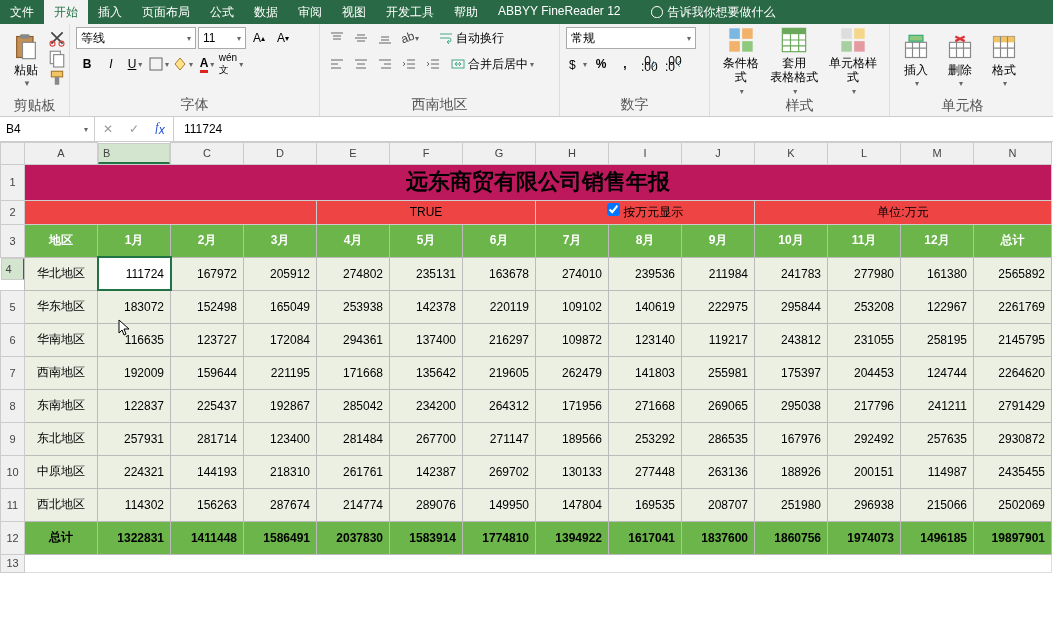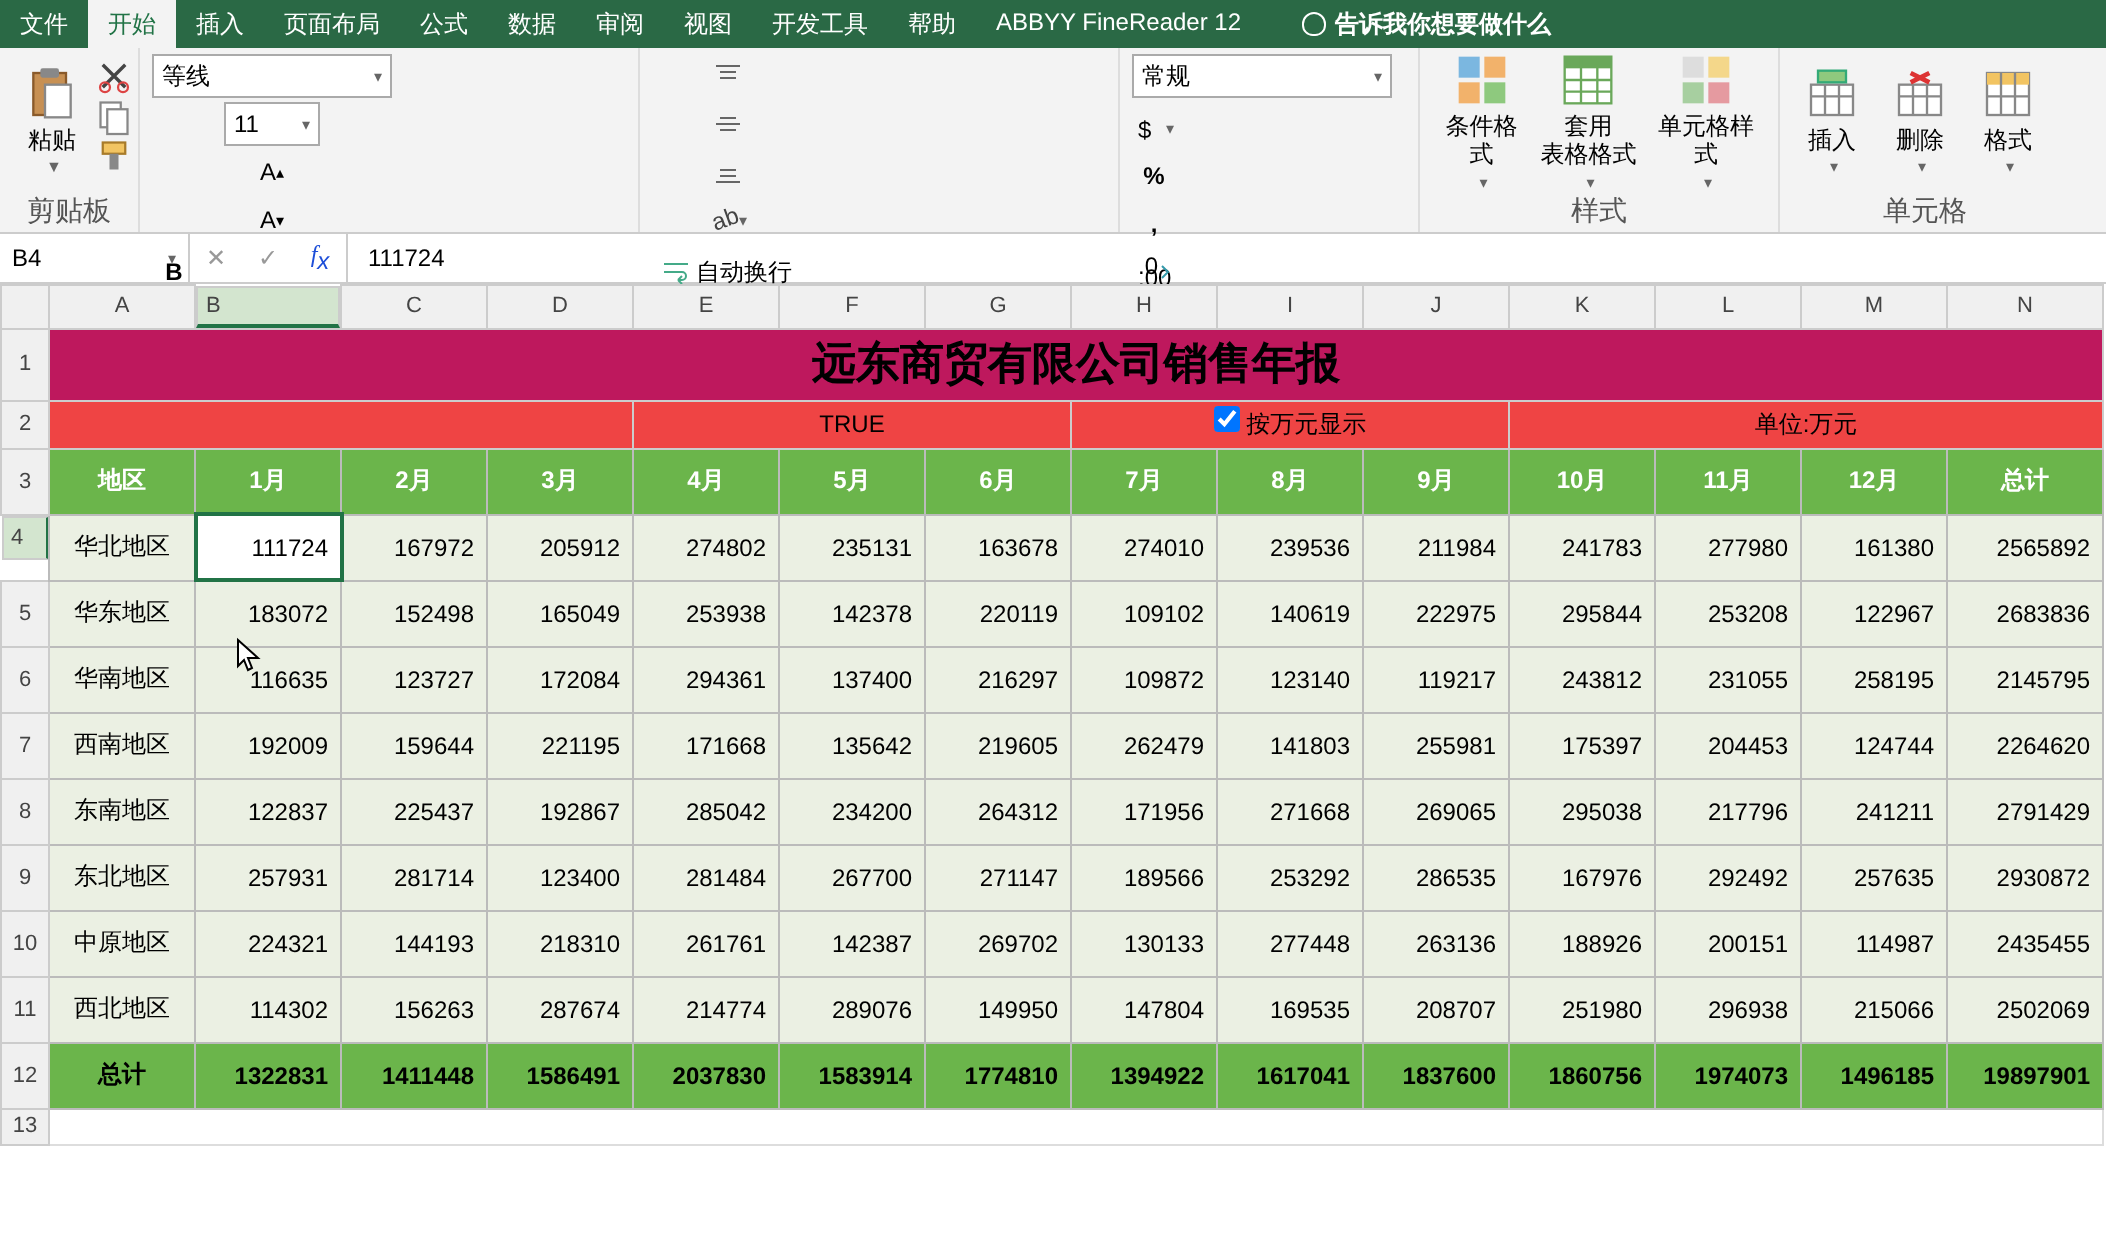--- a/index.html
+++ b/index.html
@@ -1,32 +1,32 @@
 <!DOCTYPE html>
 <html><head>
 <meta charset="utf-8">
 <style>
 *{margin:0;padding:0;box-sizing:border-box;font-family:"Microsoft YaHei",Arial,sans-serif;font-size:12px;}
 body{background:#fff;width:1053px;height:620px;overflow:hidden;}
 .tabs{background:#2a6945;color:#fff;display:flex;height:24px;align-items:stretch;}
 .tab{padding:4px 10px;cursor:pointer;white-space:nowrap;}
 .tab.active{background:#f3f3f3;color:#217346;}
-.tab.tell{display:flex;align-items:center;gap:5px;margin-left:10px;font-weight:bold;}
+.tab.tell{display:flex;align-items:center;gap:5px;margin-left:10px;}
 .bulb{width:12px;height:12px;border:1px solid #fff;border-radius:50% 50% 45% 45%;display:inline-block;}
 .ribbon{background:#f3f3f3;height:93px;border-bottom:1px solid #ccc;display:flex;}
 .group{border-right:1px solid #ddd;padding:3px 6px 0;display:flex;flex-direction:column;height:100%;}
 .group-body{flex:1;display:flex;align-items:flex-start;gap:4px;}
 .group-label{text-align:center;font-size:14px;color:#555;padding:2px 0;}
 .drop-arrow{font-size:8px;color:#666;margin-left:2px;}
 .vbtn{display:flex;flex-direction:column;align-items:center;justify-content:center;padding:2px 4px;gap:2px;min-width:40px;text-align:center;line-height:1.2;}
 .vbtn.big{height:68px;}
 .ico{width:18px;height:18px;display:inline-block;}
 .ico.lg{width:28px;height:28px;}
 .sel{height:22px;border:1px solid #aaa;background:#fff;display:flex;align-items:center;padding:0 4px;gap:4px;font-size:11px;}
-.row{display:flex;gap:2px;align-items:center;flex-direction:column;}
+.row{display:flex;gap:2px;align-items:center;}
 .sq{width:22px;height:22px;display:flex;align-items:center;justify-content:center;border:1px solid transparent;}
 .formula-bar{height:25px;display:flex;border-bottom:1px solid #ccc;background:#fff;}
 .namebox{width:95px;border-right:1px solid #ccc;display:flex;align-items:center;padding:0 6px;justify-content:space-between;}
 .fbtns{display:flex;align-items:center;border-right:1px solid #ccc;}
 .fbtn{width:26px;text-align:center;color:#999;}
 .fbtn.fx{font-style:italic;font-family:"Times New Roman";color:#1d4ed8;}
 .finput{flex:1;padding:0 10px;display:flex;align-items:center;}
 .grid-wrap{position:relative;}
 table.grid{border-collapse:collapse;width:1052px;table-layout:fixed;}
 .colhead td{background:#f0f0f0;border:1px solid #ccc;text-align:center;height:21px;color:#444;font-size:11px;}
@@ -434,21 +434,21 @@
           <td class="cell">165049</td>
           <td class="cell">253938</td>
           <td class="cell">142378</td>
           <td class="cell">220119</td>
           <td class="cell">109102</td>
           <td class="cell">140619</td>
           <td class="cell">222975</td>
           <td class="cell">295844</td>
           <td class="cell">253208</td>
           <td class="cell">122967</td>
-          <td class="cell">2683836</td>
+          <td class="cell">2261769</td>
         </tr>
         <tr>
           <td class="rowhead">6</td>
           <td class="cell lbl">华南地区</td>
           <td class="cell">116635</td>
           <td class="cell">123727</td>
           <td class="cell">172084</td>
           <td class="cell">294361</td>
           <td class="cell">137400</td>
           <td class="cell">216297</td>

